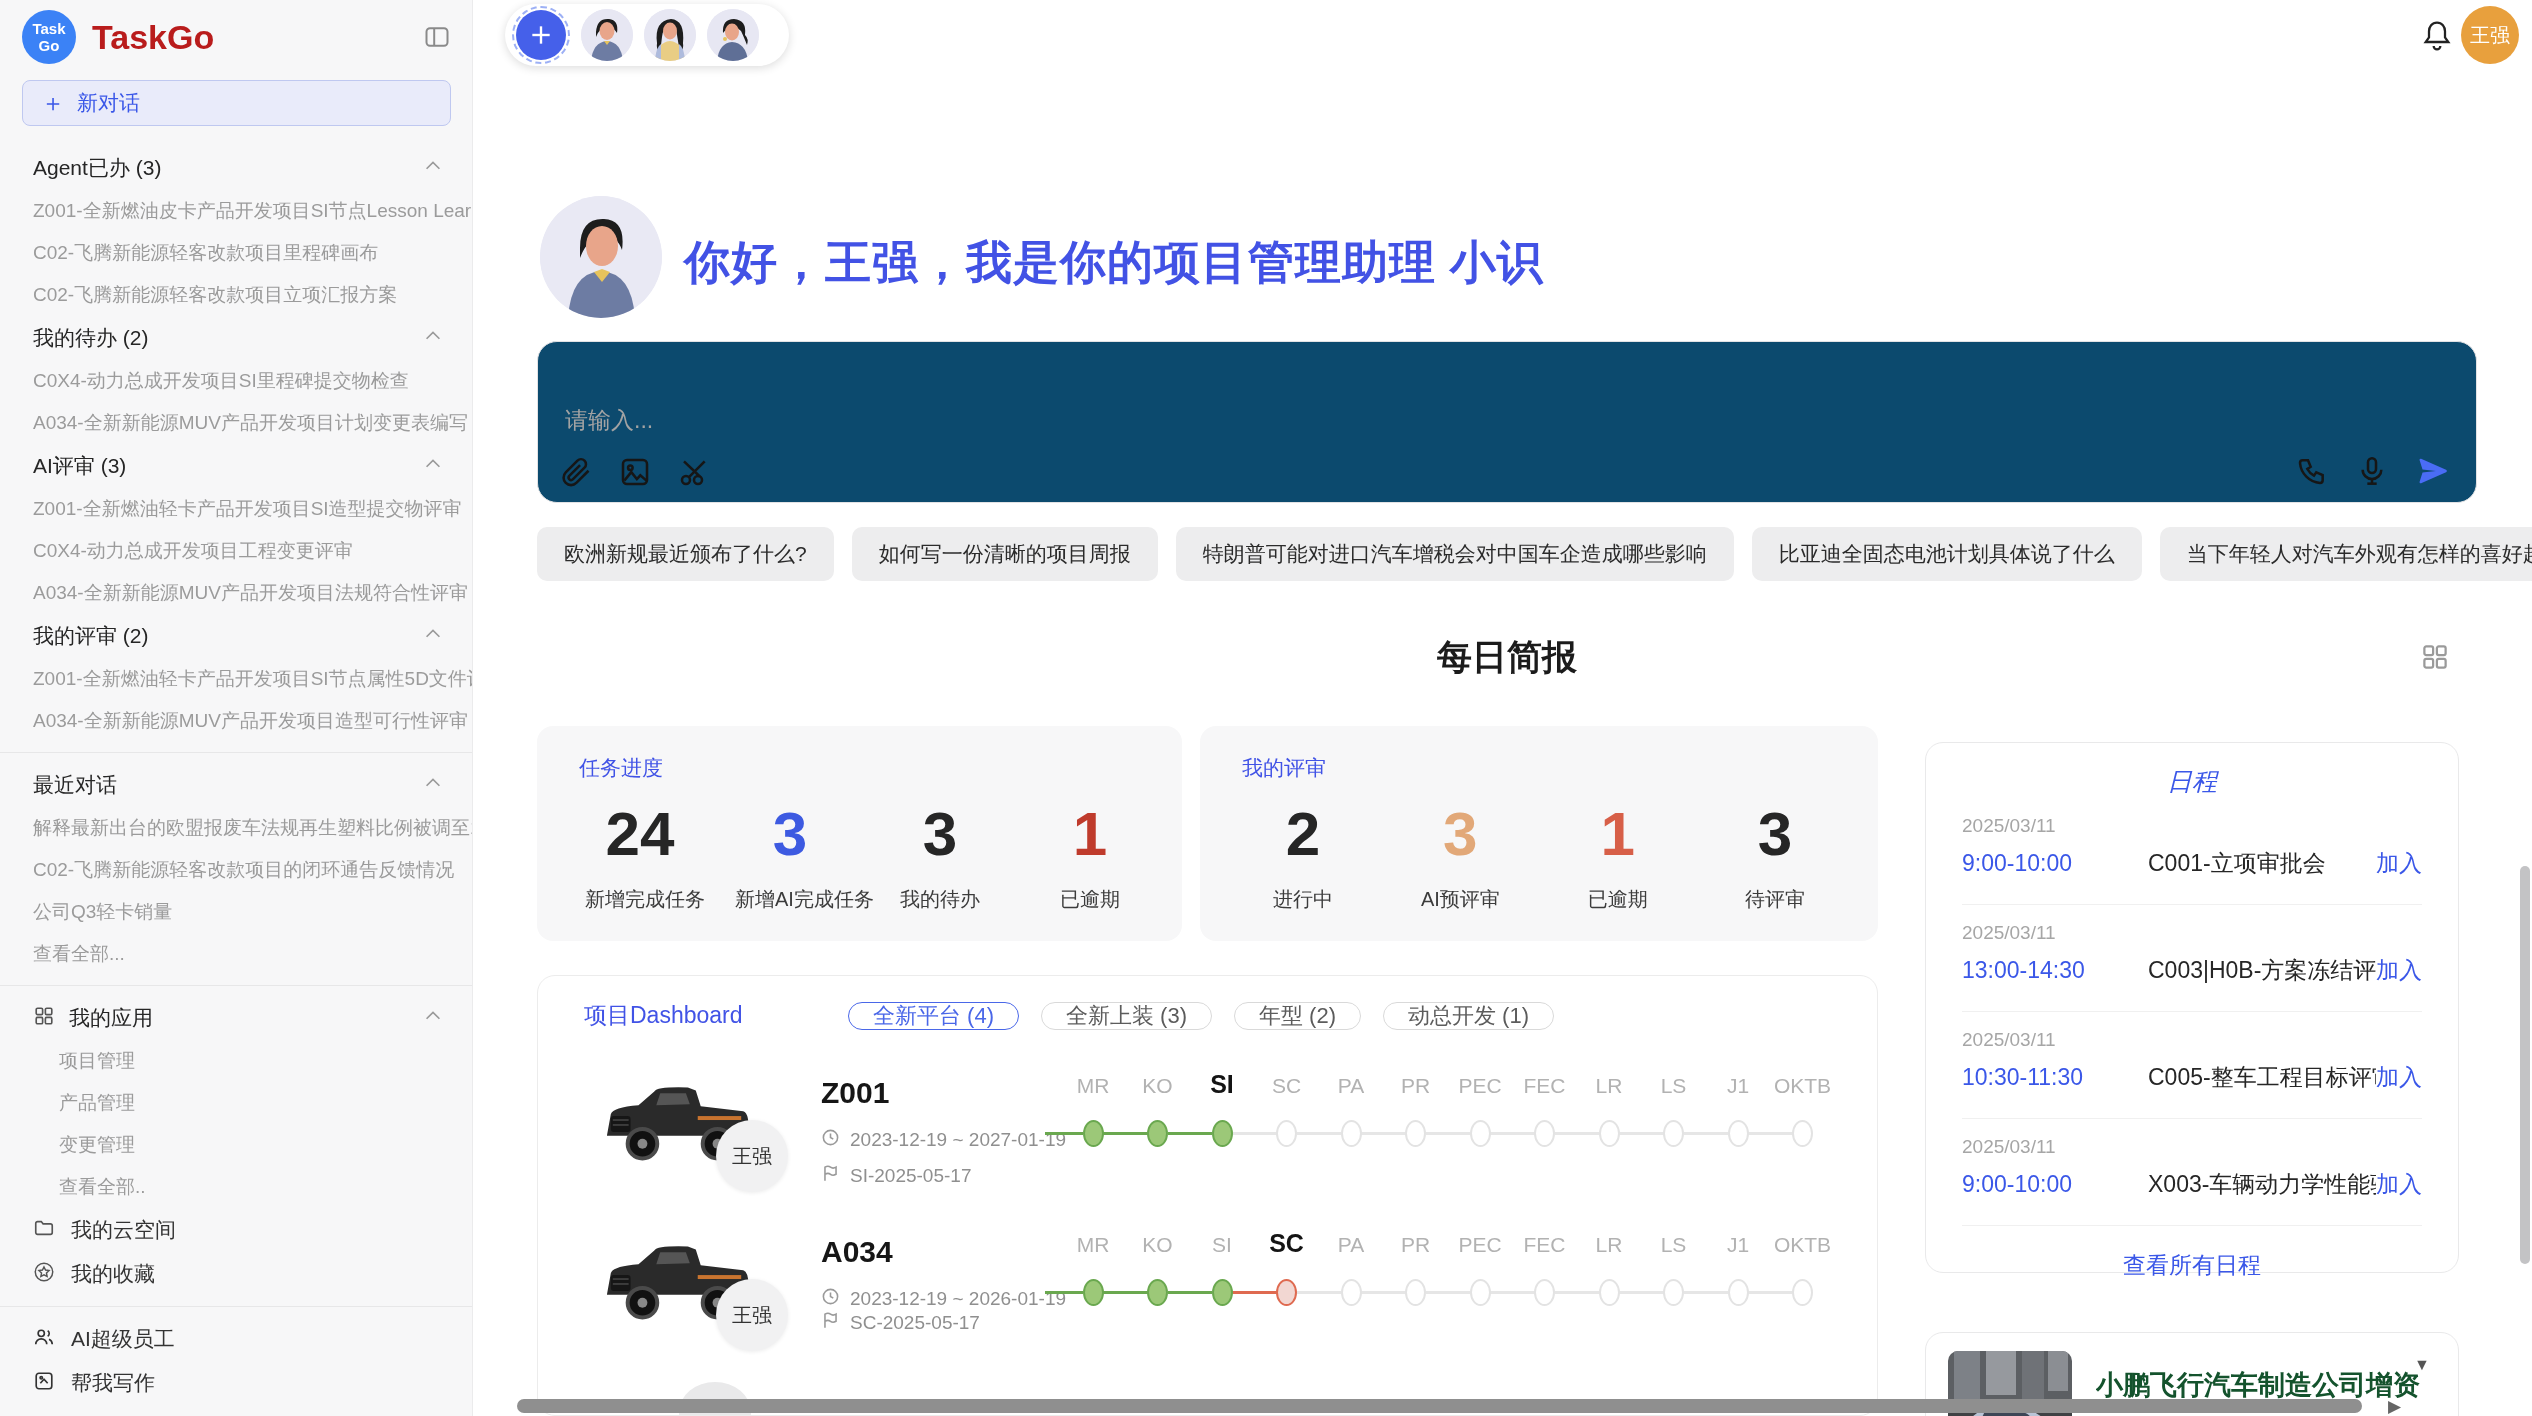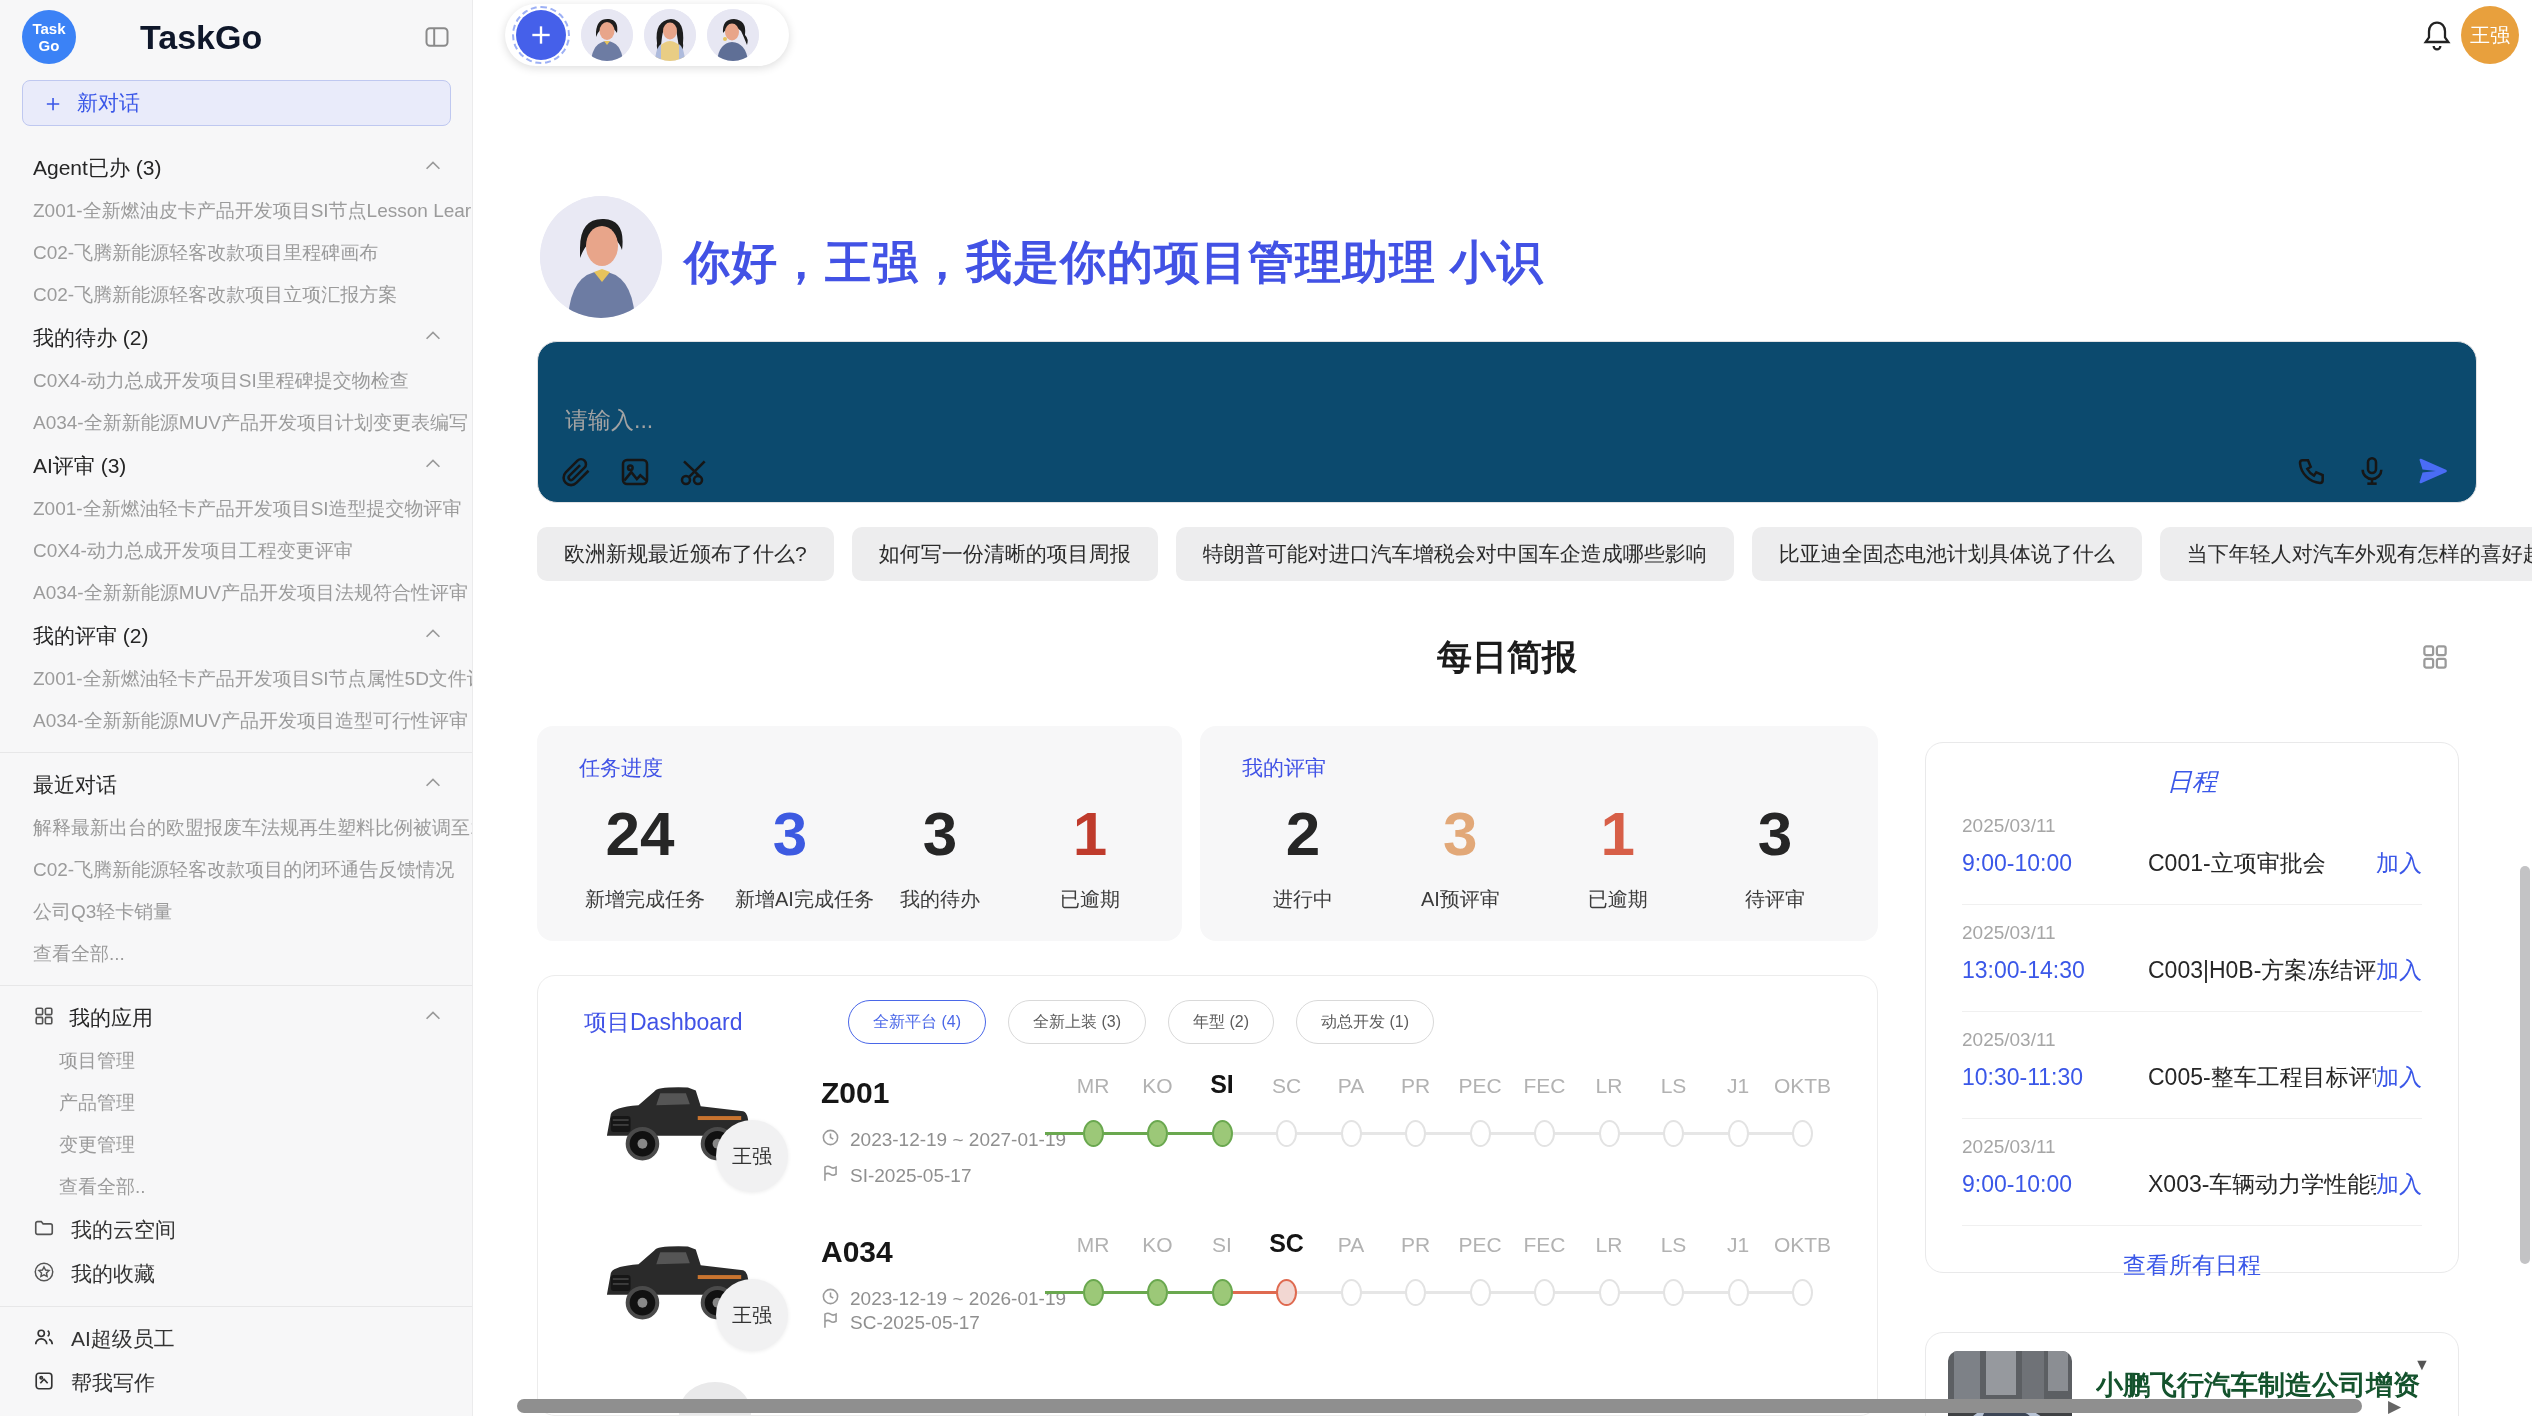--- a/index.html
+++ b/index.html
@@ -3,21 +3,21 @@
 <meta charset="utf-8">
 <style>
   * { margin:0; padding:0; box-sizing:border-box; }
   html,body { width:2532px; height:1416px; }
   body { font-family:"Liberation Sans","DejaVu Sans",sans-serif; background:#fff; position:relative; overflow:hidden; color:#222; }
 
   
   .sidebar { position:absolute; left:0; top:0; width:473px; height:1416px; background:#f7f7f8; border-right:1px solid #ebebec; overflow:hidden; }
   .logo-row { display:flex; align-items:center; gap:16px; padding:10px 20px 8px 22px; }
   .logo-badge { width:54px; height:54px; border-radius:50%; background:#3b82f6; color:#fff; display:flex; flex-direction:column; align-items:center; justify-content:center; font-size:15px; font-weight:700; line-height:17px; flex:none; }
-  .app-title { font-size:34px; font-weight:700; color:#0f172a; flex:1;margin-left:48px; }
+  .app-title { font-size:34px; font-weight:700; color:#b91c1c; flex:1; }
   .collapse-btn { width:30px; height:30px; display:flex; align-items:center; justify-content:center; cursor:pointer; }
   .new-chat { display:flex; align-items:center; gap:12px; margin:8px 22px 20px 22px; height:46px; background:#e9ebfa; border:1px solid #bfc8f0; border-radius:8px; color:#3a57e8; font-size:21px; padding:0 18px; cursor:pointer; width:429px; font-family:inherit; }
   .new-chat .plus { font-size:24px; line-height:1; }
   .side-list { padding-bottom:20px; }
   .side-head { display:flex; align-items:center; height:44px; padding:0 28px 0 33px; font-size:21px; color:#262626; }
   .side-head .t { flex:1; white-space:nowrap; overflow:hidden; }
   .side-item { display:flex; align-items:center; height:42px; padding:0 20px 0 33px; font-size:19px; color:#9b9b9b; white-space:nowrap; overflow:hidden; text-overflow:ellipsis; cursor:pointer; }
   .side-item.sub { padding-left:59px; }
   .side-divider { height:1px; background:#e7e7e8; margin:10px 0; }
   .side-link { display:flex; align-items:center; gap:16px; height:44px; padding:0 20px 0 33px; font-size:21px; color:#333; cursor:pointer; }
@@ -57,21 +57,21 @@
   .stat-row { display:flex; justify-content:space-between; margin-top:14px; padding:0 6px;gap:40px; }
   .stat { text-align:center; min-width:110px; }
   .stat .v { font-size:62px; font-weight:600; line-height:76px; }
   .stat .l { font-size:20px; color:#3c3c3c; margin-top:14px; white-space:nowrap; }
 
   
   .dash-card { position:absolute; left:537px; top:975px; width:1341px; height:441px; border:1px solid #ececec; border-radius:18px; background:#fff; overflow:hidden; }
   .dash-head { display:flex; align-items:center; padding:24px 0 0 46px; }
   .dash-title { font-size:23px; color:#4153e6; width:264px; }
   .dash-filters { display:flex; gap:22px; }
-  .fchip { height:44px; border-radius:22px; border:1px solid #d9d9d9; color:#5c5c5c; font-size:16px; display:flex; align-items:center; padding:0 24px; cursor:pointer; background:#fff; white-space:nowrap; }
+  .fchip { height:28px; border-radius:22px; border:1px solid #d9d9d9; color:#5c5c5c; font-size:22px; display:flex; align-items:center; padding:0 24px; cursor:pointer; background:#fff; white-space:nowrap; }
   .fchip.active { border-color:#4a67e8; color:#4a67e8; }
   .proj-row { position:absolute; left:0; width:100%; height:158px; }
   .truck { position:absolute; left:61px; top:4px; width:158px; height:100px; }
   .owner { position:absolute; left:178px; top:52px; width:72px; height:72px; border-radius:50%; background:#f1f1f2; box-shadow:0 1px 4px rgba(0,0,0,.08); display:flex; align-items:center; justify-content:center; font-size:20px; color:#333; }
   .p-title { position:absolute; left:283px; top:8px; font-size:30px; font-weight:700; color:#161616; }
   .p-meta { position:absolute; left:283px; display:flex; align-items:center; gap:10px; font-size:19px; color:#8f8f8f; }
   .milestones { position:absolute; left:518px; top:0; width:810px; height:120px; }
   .ms-label { position:absolute; top:6px; width:74px; text-align:center; font-size:21px; color:#b2b2b2; }
   .ms-label.active { font-size:25px; color:#141414; font-weight:700; top:2px; }
   .ms-dot { position:absolute; top:52px; width:21px; height:27px; border-radius:50%; background:#fff; border:2px solid #e3e3e3; }

